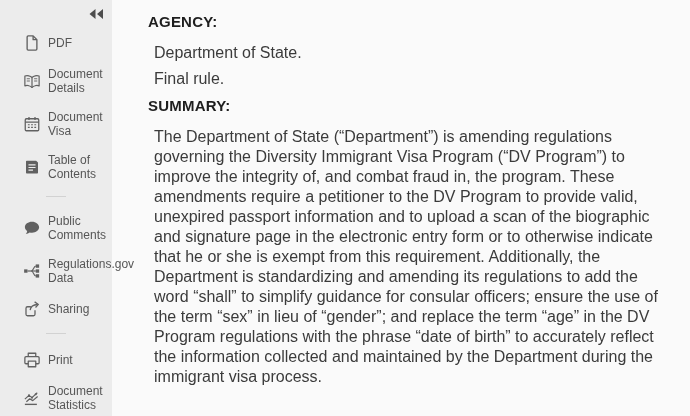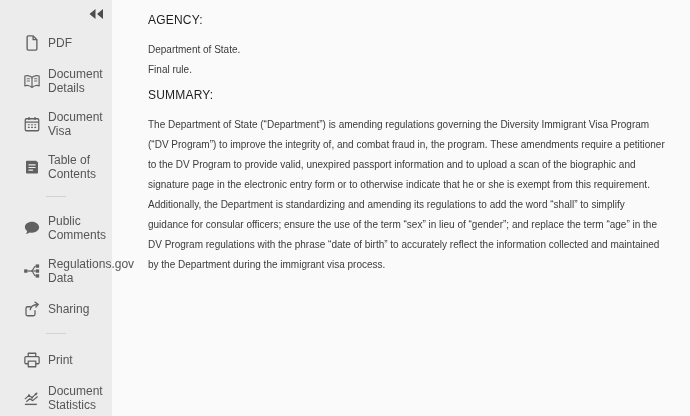--- a/index.html
+++ b/index.html
@@ -65,34 +65,34 @@
     margin: 15px auto 17px auto;
   }
   
   .content {
     flex: 1;
     box-sizing: border-box;
     padding: 0 22px 0 36px;
     overflow: hidden;
   }
   .section-heading {
-    font-size: 12px;
-    font-weight: normal;
+    font-size: 15px;
+    font-weight: bold;
     color: #1e1e1e;
     letter-spacing: 0.2px;
     margin: 8px 0 13px 0;
   }
   .section-heading.first {
     margin-top: 13px;
   }
   .section-body {
-    font-size: 10px;
+    font-size: 16px;
     line-height: 20px;
     color: #3b3b3b;
-    margin: 0;
+    margin: 6px;
     max-width: 524px;
   }
   svg { display: block; }
 </style>
 </head>
 <body>
 
 <div class="layout">
 
   <nav class="sidebar">

